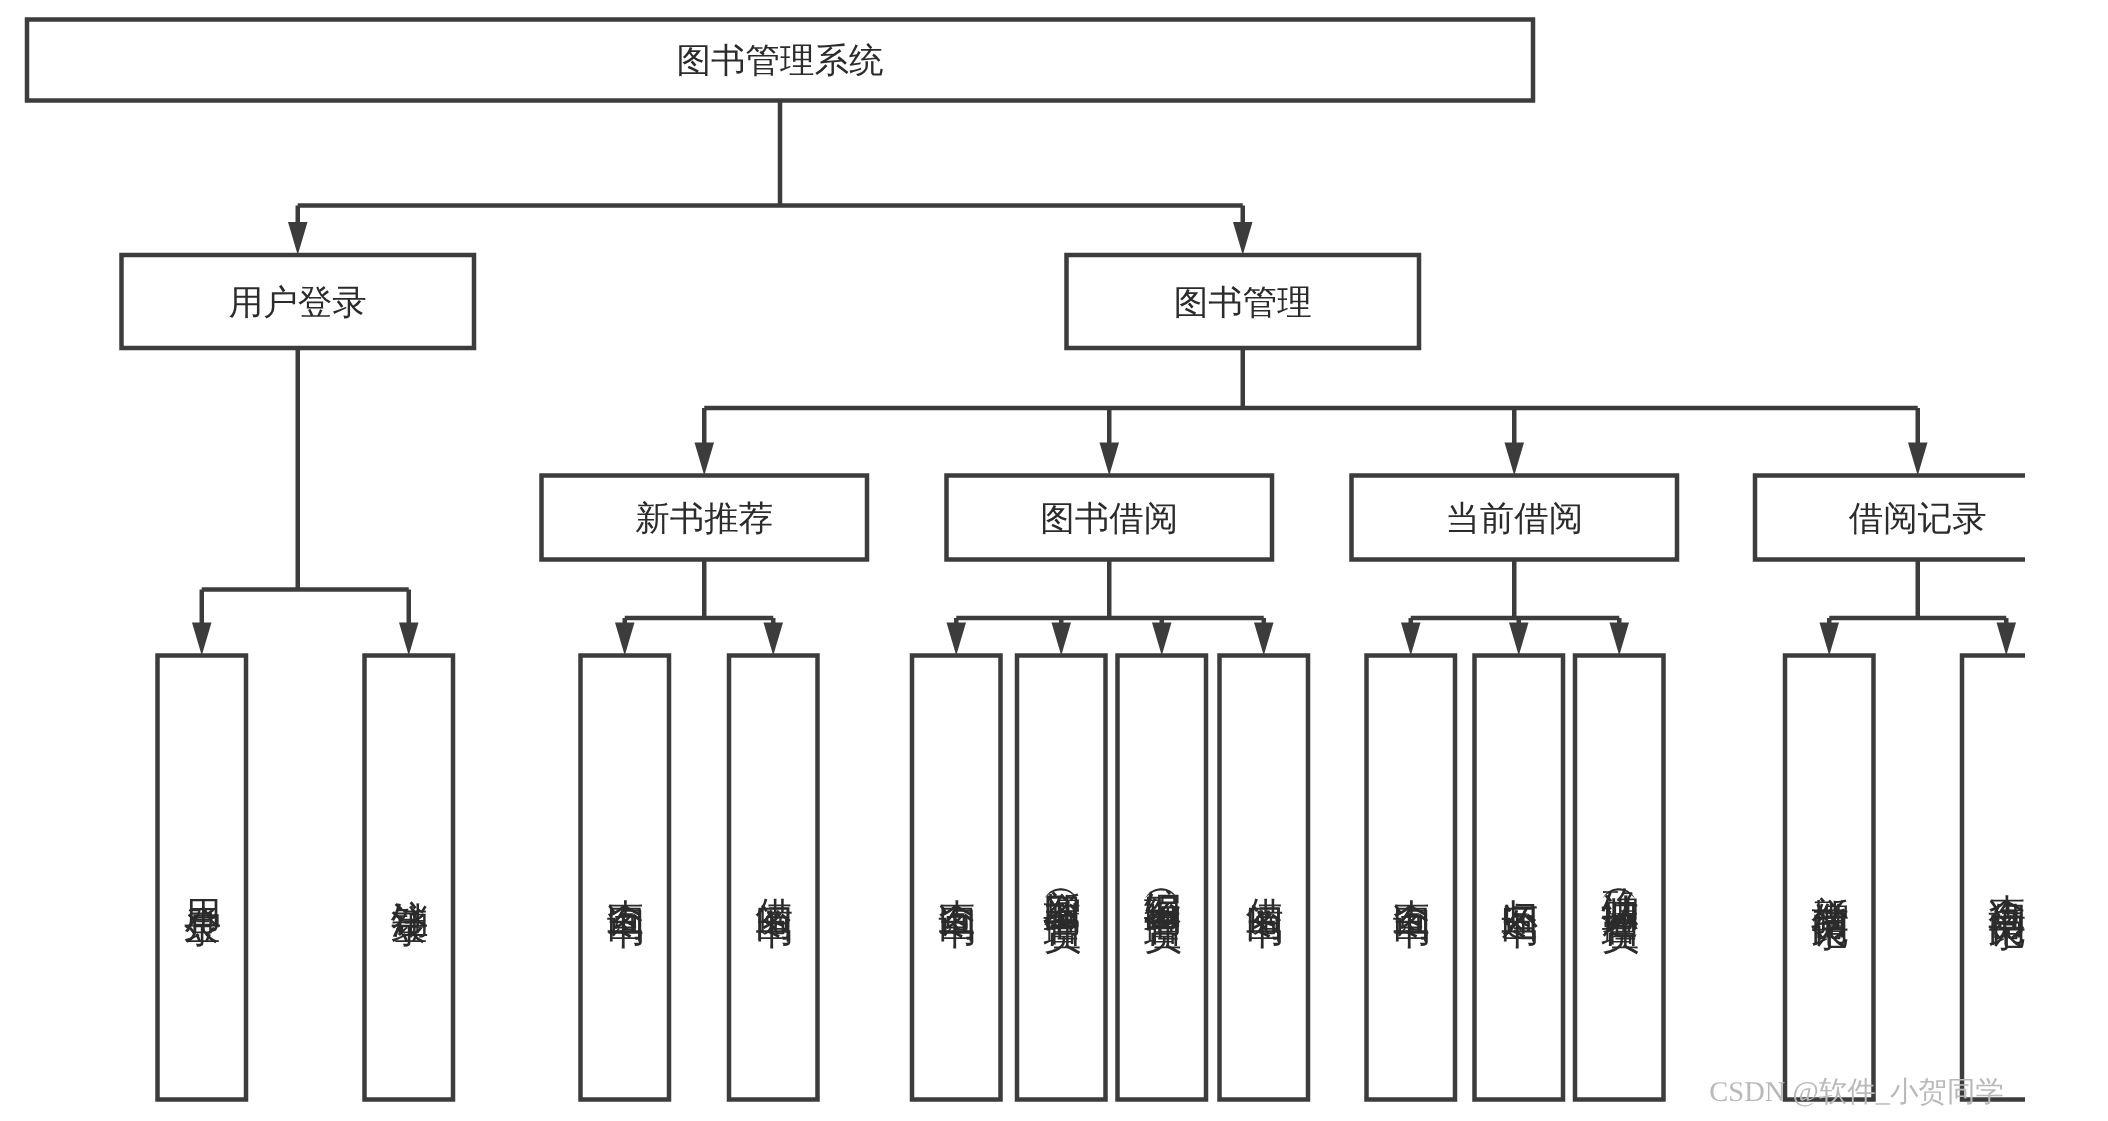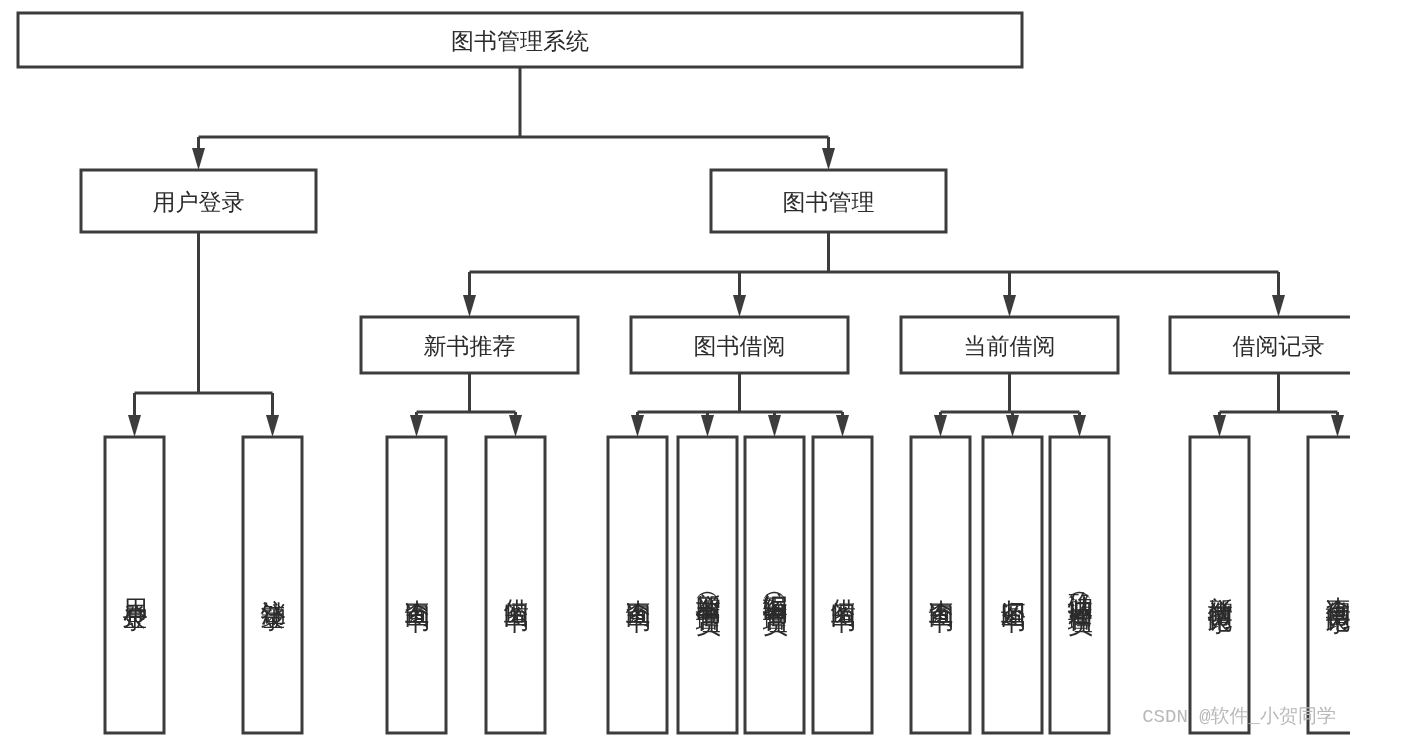--- a/index.html
+++ b/index.html
@@ -59,22 +59,22 @@
     display: flex;
     align-items: center;
     justify-content: center;
     text-align: center;
     white-space: nowrap;
     pointer-events: none;
   }
   .watermark {
     position: absolute;
     right: 14px;
-    bottom: 18px;
-    font-family: Liberation Mono, monospace;
+    bottom: 6px;
+    font-family: Liberation Serif, serif;
     font-size: 19px;
     color: #b9b9b9;
     white-space: nowrap;
   }
 </style>
 </head>
 <body>
 
 <div id="diagram-root">
 

